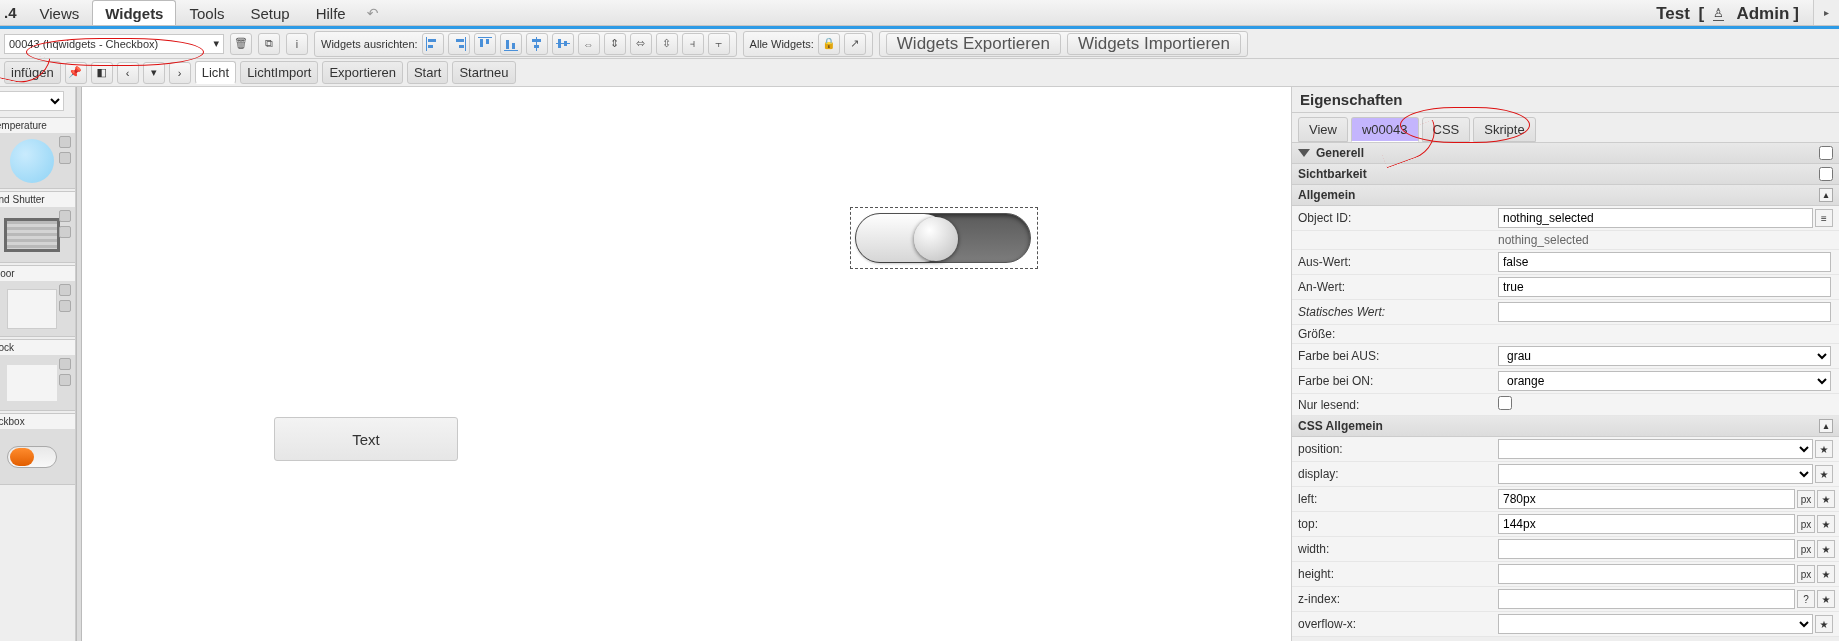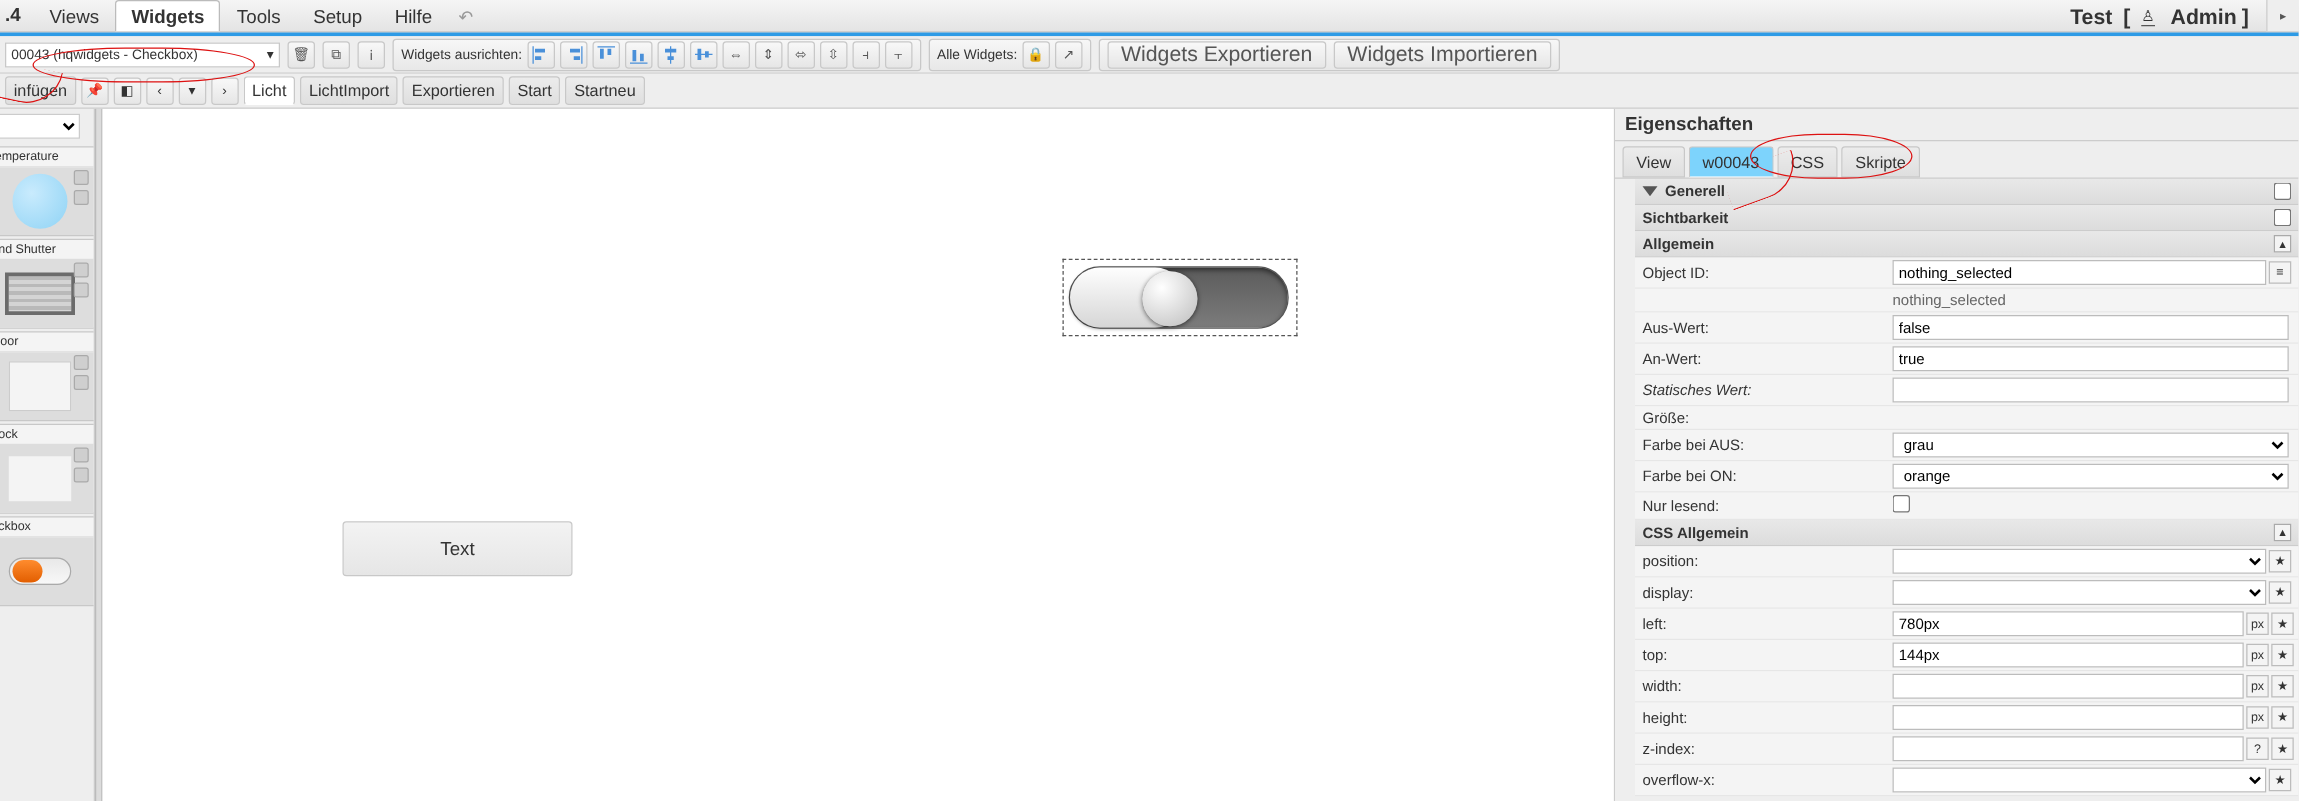--- a/index.html
+++ b/index.html
@@ -292,22 +292,22 @@
     position:relative;
   }
   .props-tab {
     padding: 4px 10px;
     border: 1px solid #c8c8c8;
     background: linear-gradient(#ececec,#dfdfdf);
     border-radius: 3px 3px 0 0;
     font-size: 13px;
     cursor:pointer;
   }
-  .props-tab.active { background:#7dd3fc; border-bottom-color:#fff;text-align:center; }
-  .props-content { flex:1; overflow:auto;margin-left:16px; }
+  .props-tab.active { background:#c4b5fd; border-bottom-color:#fff;text-align:center; }
+  .props-content { flex:1; overflow:auto; }
 
   .group-header {
     display: flex; align-items: center; justify-content: space-between;
     padding: 3px 6px;
     background: linear-gradient(#e8e8e8,#dcdcdc);
     border-bottom: 1px solid #ccc;
     font-weight: bold;
     font-size: 12px;
   }
   .group-header .hdr-left { display:flex; align-items:center; gap:6px; }

